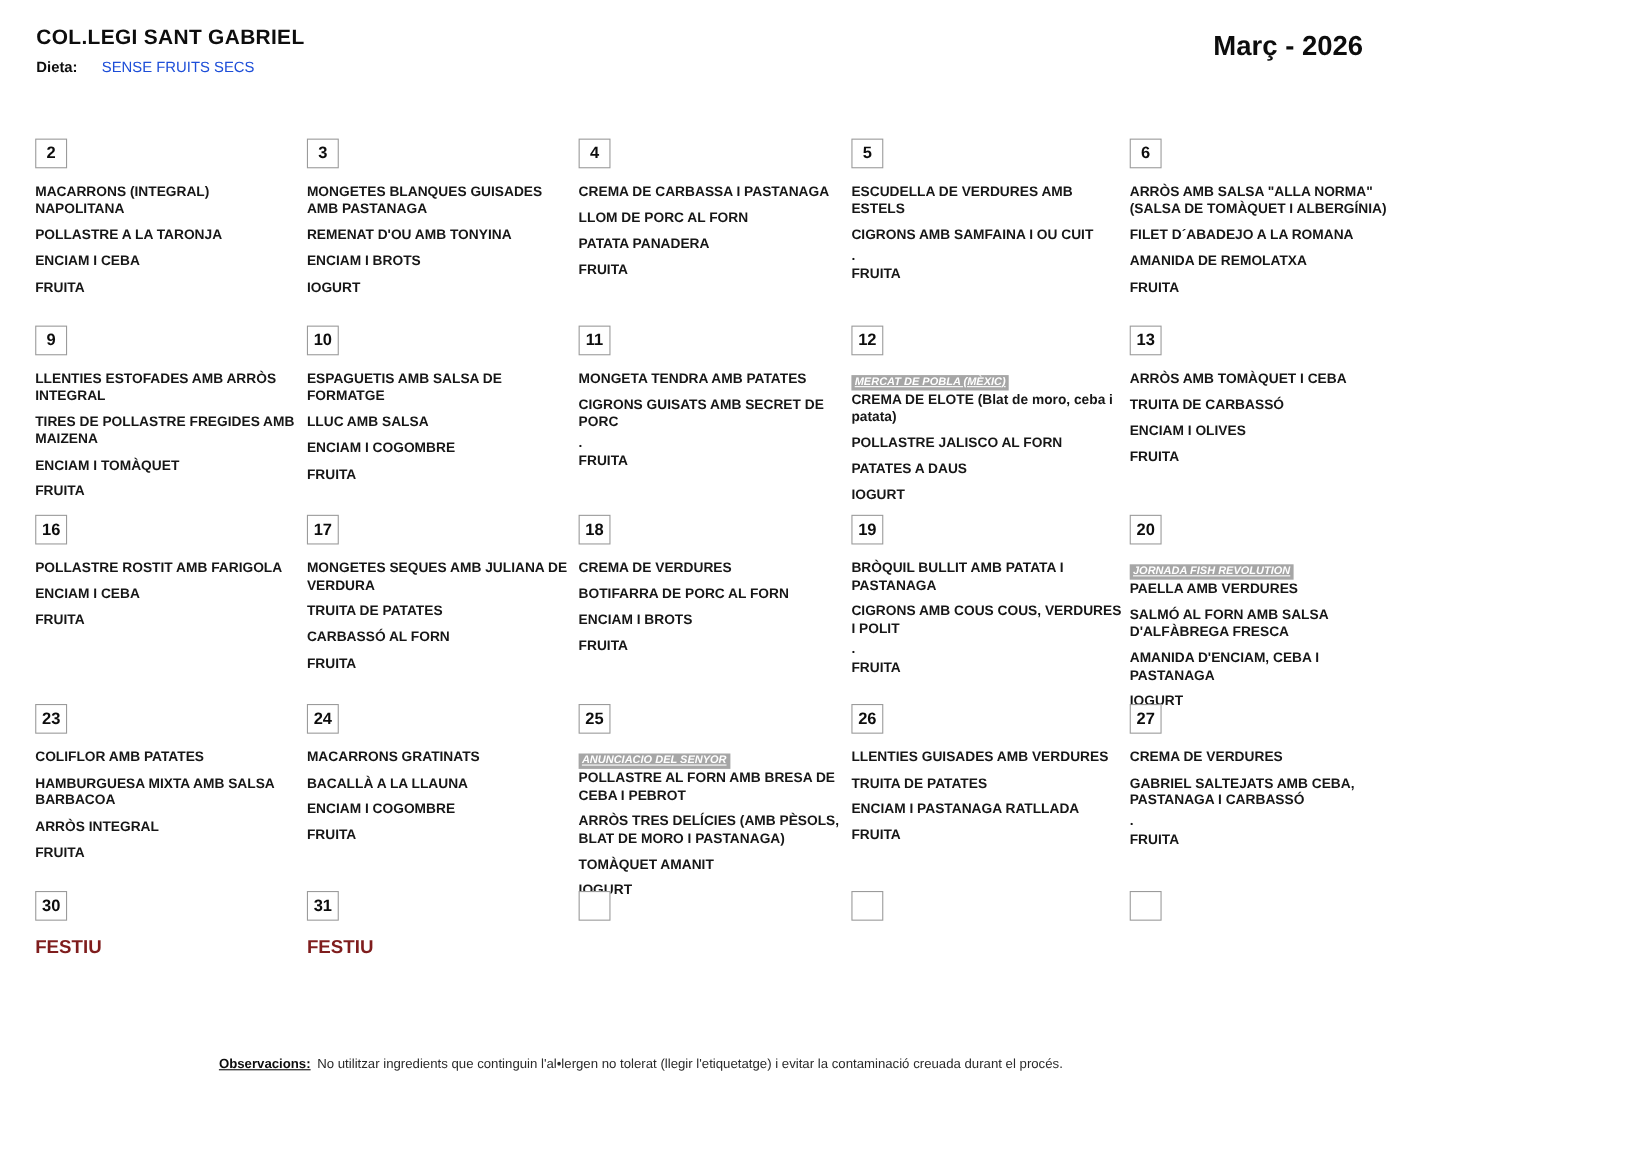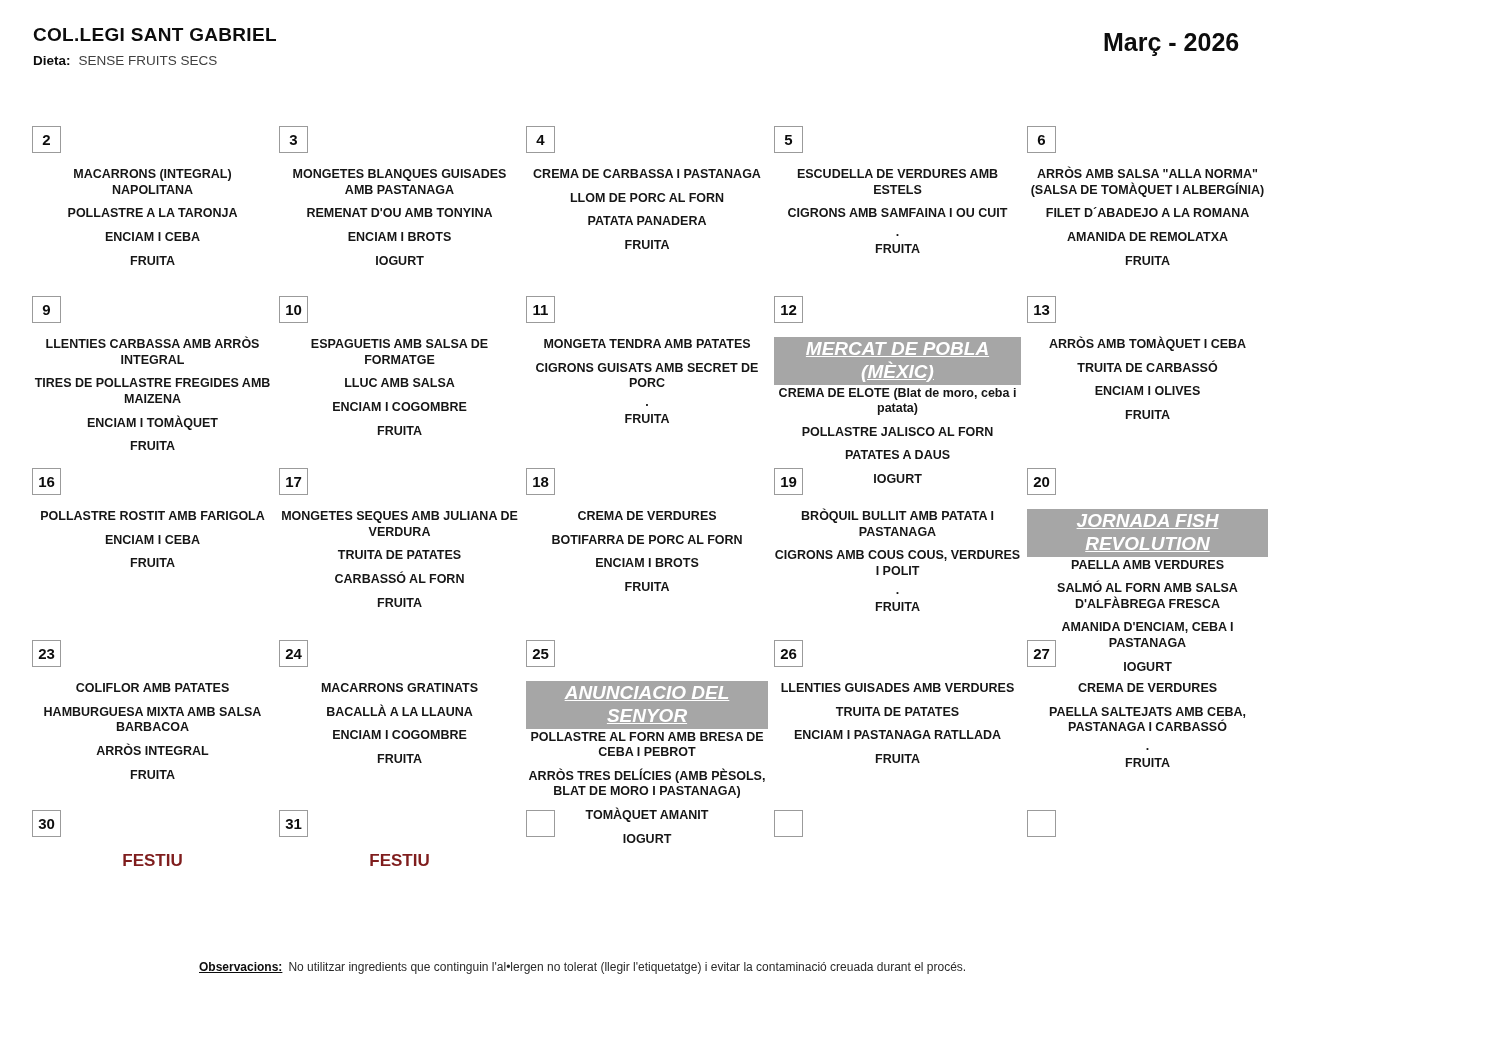--- a/index.html
+++ b/index.html
@@ -2,35 +2,35 @@
 <html><head>
 <meta charset="utf-8">
 <style>
   html,body{margin:0;padding:0;background:#fff;}
   .page{position:relative;width:1305px;height:1058px;background:#fff;overflow:hidden;
         font-family:"Liberation Sans",sans-serif;color:#111;}
   .header-left{position:absolute;left:33px;top:24px;}
   .school-title{font-size:19px;font-weight:bold;letter-spacing:.3px;color:#0d0d0d;}
   .diet-line{margin-top:7px;font-size:13.5px;}
   .diet-label{font-weight:bold;color:#0d0d0d;}
-  .diet-value{font-weight:normal;color:#404040;margin-left:8px;}
+  .diet-value{font-weight:normal;color:#1d4ed8;margin-left:22px;}
   .month-title{position:absolute;left:1103px;top:28px;font-size:25px;font-weight:bold;color:#0d0d0d;}
 
   .grid{position:absolute;left:29px;top:126px;display:grid;
         grid-template-columns:247px 247px 248px 253px 247px;
         grid-template-rows:170px 172px 172px 170px 110px;}
   .cell{position:relative;}
   .day-box{width:27px;height:25px;border:1px solid #9b9b9b;background:#fff;margin-left:3px;
            display:flex;align-items:center;justify-content:center;
            font-size:15px;font-weight:bold;color:#0d0d0d;}
-  .menu{margin-top:14px;text-align:center;padding:0 3px;}
+  .menu{margin-top:14px;padding:0 3px;}
   .menu-item{font-size:12.5px;font-weight:bold;line-height:1.25;margin-bottom:8px;color:#161616;}
   .menu-item.dot{line-height:.4;margin-bottom:7px;}
   .event-banner{display:inline-block;background:#a6a6a6;color:#ffffff;font-weight:bold;
-                font-style:italic;text-decoration:underline;font-size:19px;line-height:1.2;
+                font-style:italic;text-decoration:underline;font-size:10px;line-height:1.2;
                 padding:1px 3px;margin-bottom:1px;}
   .festiu-label{font-size:17px;font-weight:bold;margin-top:8px;color:#7f1d1d;}
 
   .footer{position:absolute;left:199px;top:960px;font-size:12px;color:#2a2a2a;white-space:nowrap;}
   .obs-label{font-weight:bold;text-decoration:underline;color:#0d0d0d;margin-right:6px;}
 </style>
 </head>
 <body>
 
 <div class="page">
@@ -86,21 +86,21 @@
         <div class="menu">
           <div class="menu-item">ARRÒS AMB SALSA "ALLA NORMA" (SALSA DE TOMÀQUET I ALBERGÍNIA)</div>
           <div class="menu-item">FILET D´ABADEJO A LA ROMANA</div>
           <div class="menu-item">AMANIDA DE REMOLATXA</div>
           <div class="menu-item">FRUITA</div>
         </div>
       </div>
       <div class="cell">
         <div class="day-box">9</div>
         <div class="menu">
-          <div class="menu-item">LLENTIES CARBASSA AMB ARRÒS INTEGRAL</div>
+          <div class="menu-item">LLENTIES ESTOFADES AMB ARRÒS INTEGRAL</div>
           <div class="menu-item">TIRES DE POLLASTRE FREGIDES AMB MAIZENA</div>
           <div class="menu-item">ENCIAM I TOMÀQUET</div>
           <div class="menu-item">FRUITA</div>
         </div>
       </div>
       <div class="cell">
         <div class="day-box">10</div>
         <div class="menu">
           <div class="menu-item">ESPAGUETIS AMB SALSA DE FORMATGE</div>
           <div class="menu-item">LLUC AMB SALSA</div>
@@ -197,21 +197,21 @@
           <div class="menu-item">LLENTIES GUISADES AMB VERDURES</div>
           <div class="menu-item">TRUITA DE PATATES</div>
           <div class="menu-item">ENCIAM I PASTANAGA RATLLADA</div>
           <div class="menu-item">FRUITA</div>
         </div>
       </div>
       <div class="cell">
         <div class="day-box">27</div>
         <div class="menu">
           <div class="menu-item">CREMA DE VERDURES</div>
-          <div class="menu-item">PAELLA SALTEJATS AMB CEBA, PASTANAGA I CARBASSÓ</div>
+          <div class="menu-item">GABRIEL SALTEJATS AMB CEBA, PASTANAGA I CARBASSÓ</div>
           <div class="menu-item dot">.</div>
           <div class="menu-item">FRUITA</div>
         </div>
       </div>
       <div class="cell">
         <div class="day-box">30</div>
         <div class="menu">
           <div class="festiu-label">FESTIU</div>
         </div>
       </div>

